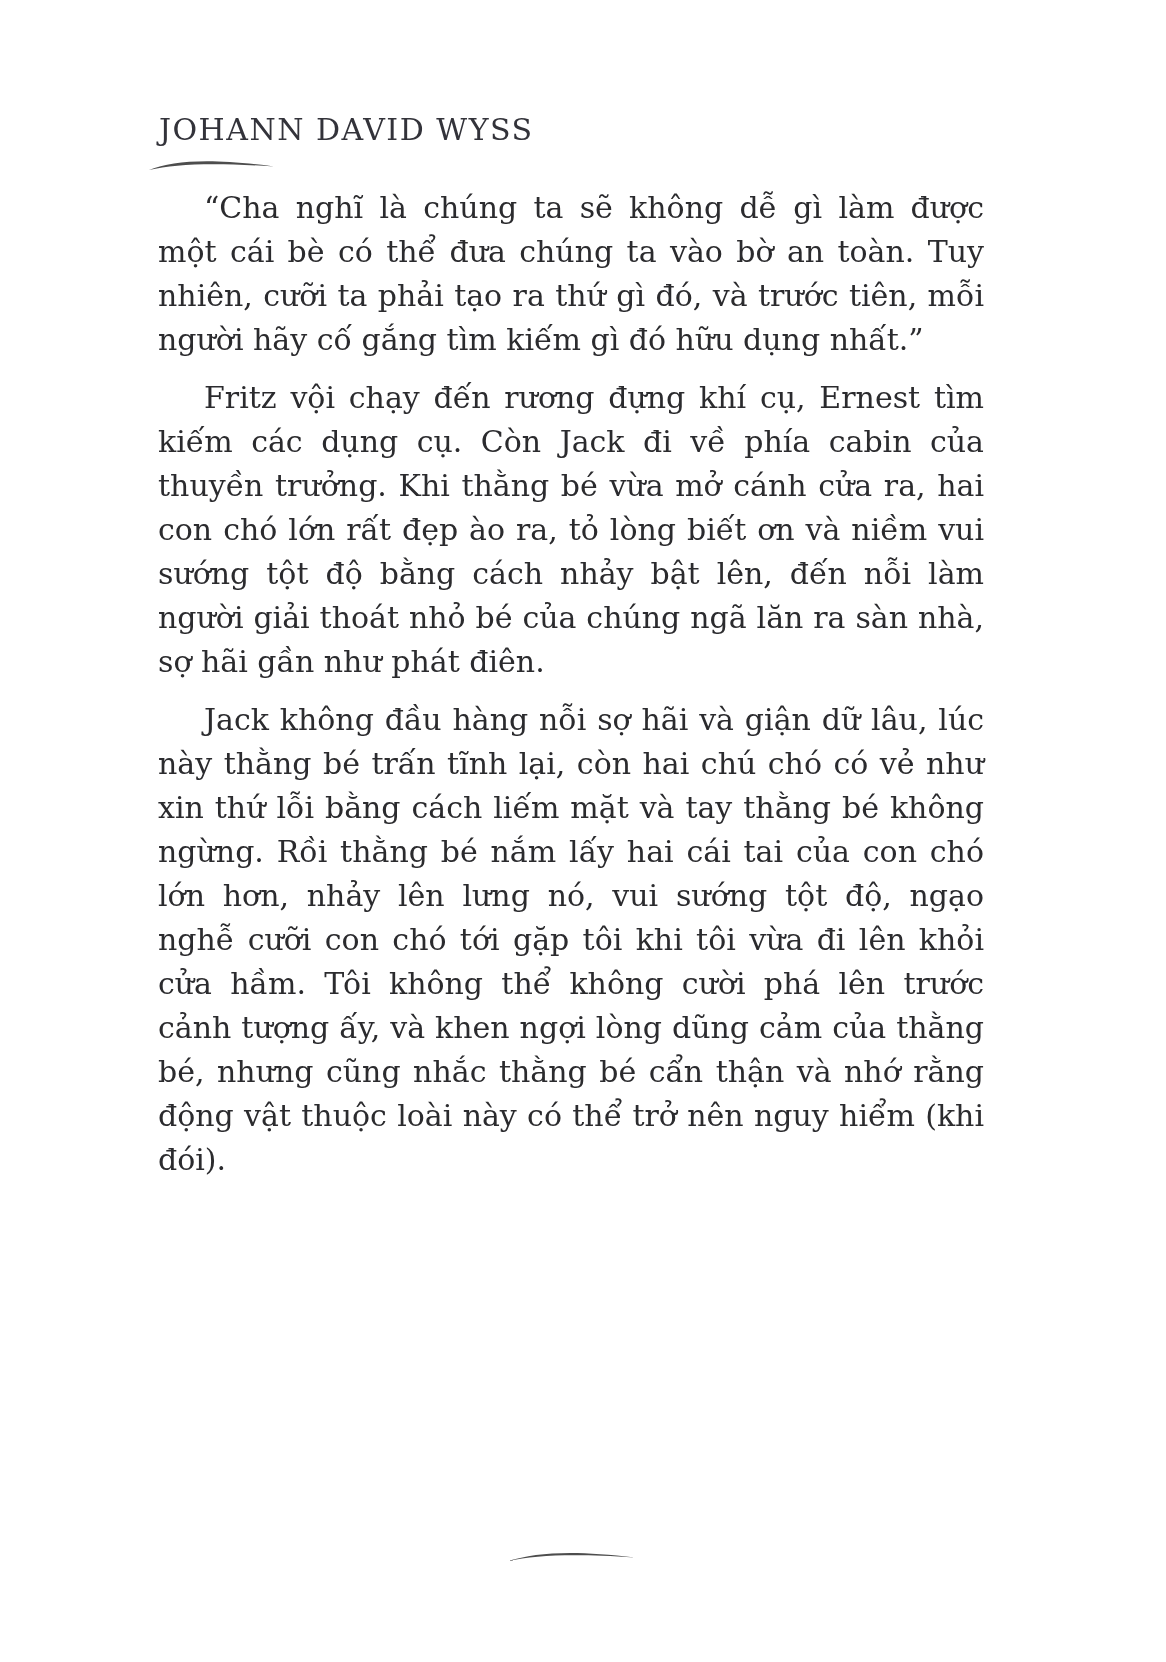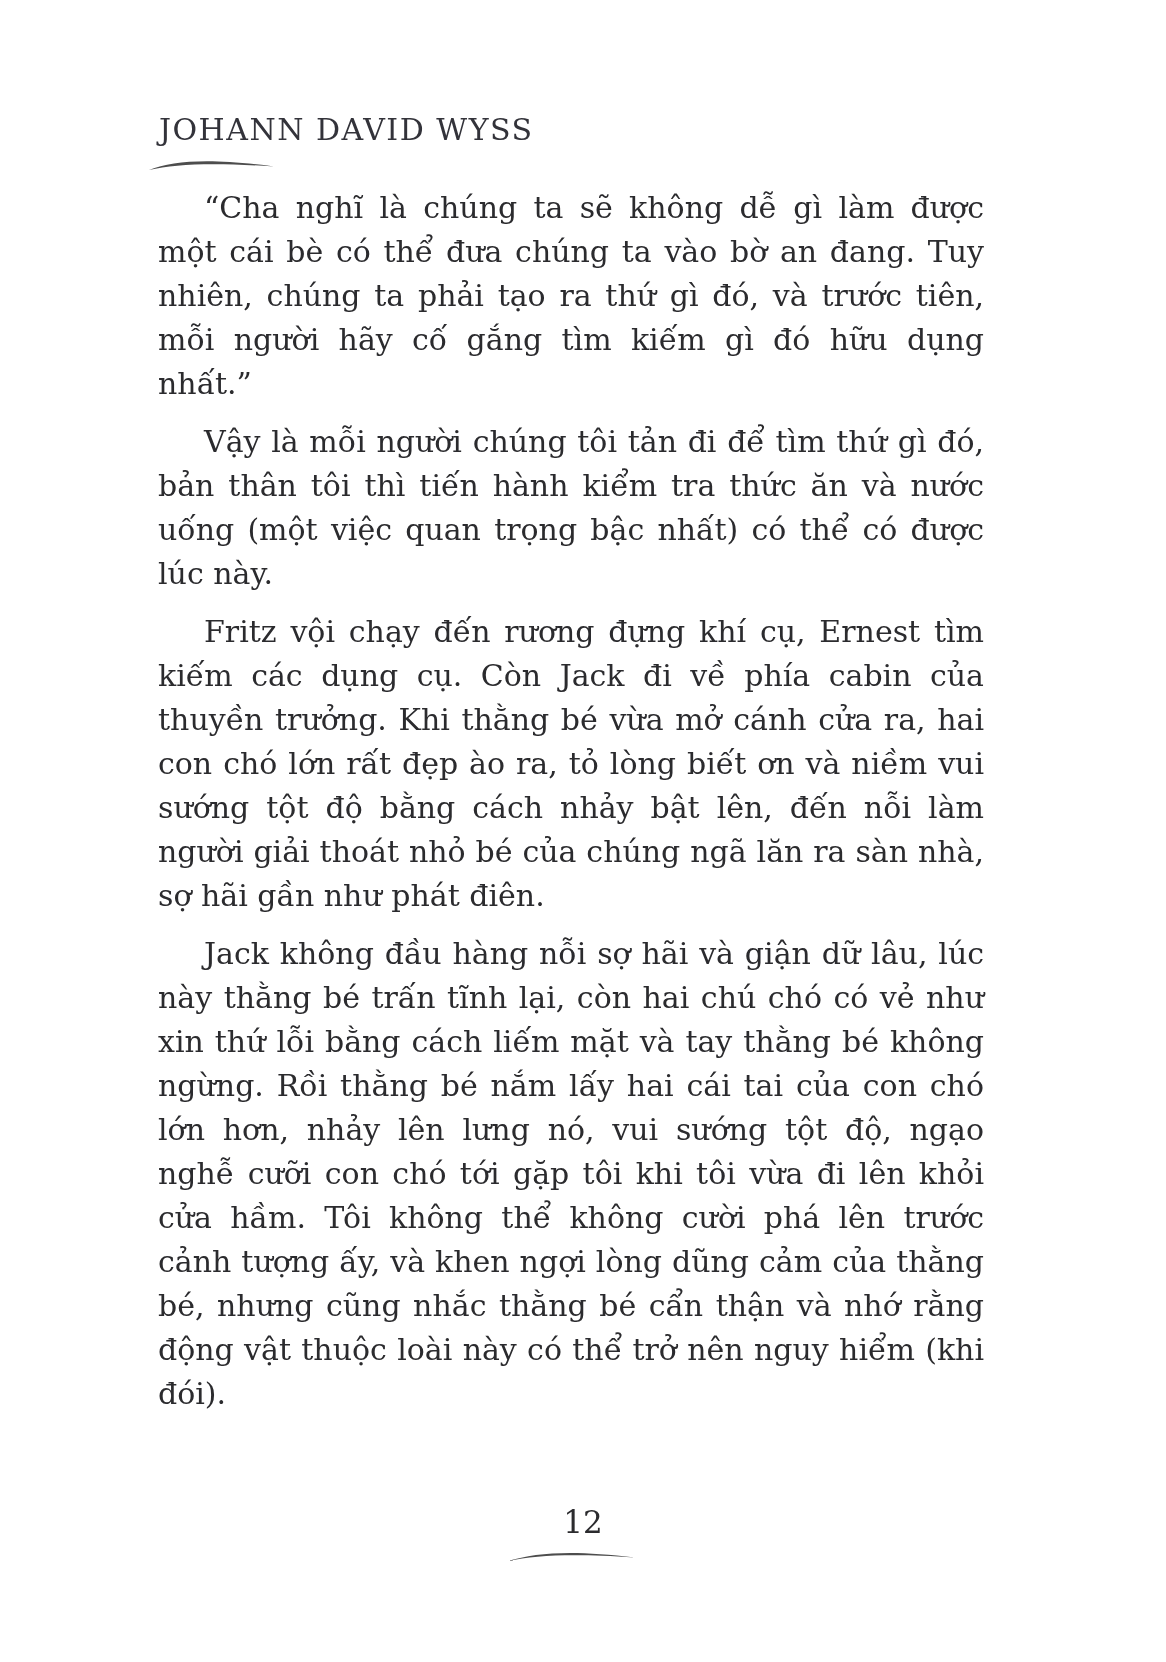--- a/index.html
+++ b/index.html
@@ -70,27 +70,23 @@
 
   <div class="running-header">
     <div class="author-name">JOHANN DAVID WYSS</div>
   </div>
 
   <svg class="header-swoosh" viewBox="0 0 128 14" preserveAspectRatio="none">
     <path class="swoosh-fill" d="M1,13 C 26,3.5 62,1 126,9.5 C 64,5.5 28,7 1,13 Z"></path>
   </svg>
 
   <div class="body-text">
-    <p>“Cha nghĩ là chúng ta sẽ không dễ gì làm được một cái bè có thể đưa chúng ta vào bờ an đang. Tuy nhiên, chúng ta phải tạo ra thứ gì đó, và trước tiên, mỗi người hãy cố gắng tìm kiếm gì đó hữu dụng nhất.”</p>
-    <p>Vậy là mỗi người chúng tôi tản đi để tìm thứ gì đó, bản thân tôi thì tiến hành kiểm tra thức ăn và nước uống (một việc quan trọng bậc nhất) có thể có được lúc này.</p>
+    <p>“Cha nghĩ là chúng ta sẽ không dễ gì làm được một cái bè có thể đưa chúng ta vào bờ an toàn. Tuy nhiên, cưỡi ta phải tạo ra thứ gì đó, và trước tiên, mỗi người hãy cố gắng tìm kiếm gì đó hữu dụng nhất.”</p>
     <p>Fritz vội chạy đến rương đựng khí cụ, Ernest tìm kiếm các dụng cụ. Còn Jack đi về phía cabin của thuyền trưởng. Khi thằng bé vừa mở cánh cửa ra, hai con chó lớn rất đẹp ào ra, tỏ lòng biết ơn và niềm vui sướng tột độ bằng cách nhảy bật lên, đến nỗi làm người giải thoát nhỏ bé của chúng ngã lăn ra sàn nhà, sợ hãi gần như phát điên.</p>
     <p>Jack không đầu hàng nỗi sợ hãi và giận dữ lâu, lúc này thằng bé trấn tĩnh lại, còn hai chú chó có vẻ như xin thứ lỗi bằng cách liếm mặt và tay thằng bé không ngừng. Rồi thằng bé nắm lấy hai cái tai của con chó lớn hơn, nhảy lên lưng nó, vui sướng tột độ, ngạo nghễ cưỡi con chó tới gặp tôi khi tôi vừa đi lên khỏi cửa hầm. Tôi không thể không cười phá lên trước cảnh tượng ấy, và khen ngợi lòng dũng cảm của thằng bé, nhưng cũng nhắc thằng bé cẩn thận và nhớ rằng động vật thuộc loài này có thể trở nên nguy hiểm (khi đói).</p>
   </div>
 
-  <div class="footer">
-    <span class="page-number">12</span>
-  </div>
 
   <svg class="footer-swoosh" viewBox="0 0 130 13" preserveAspectRatio="none">
     <path class="swoosh-fill" d="M1,12 C 30,3 68,1 128,8.5 C 66,4.5 30,6 1,12 Z"></path>
   </svg>
 
 </div>
 
 </body></html>

